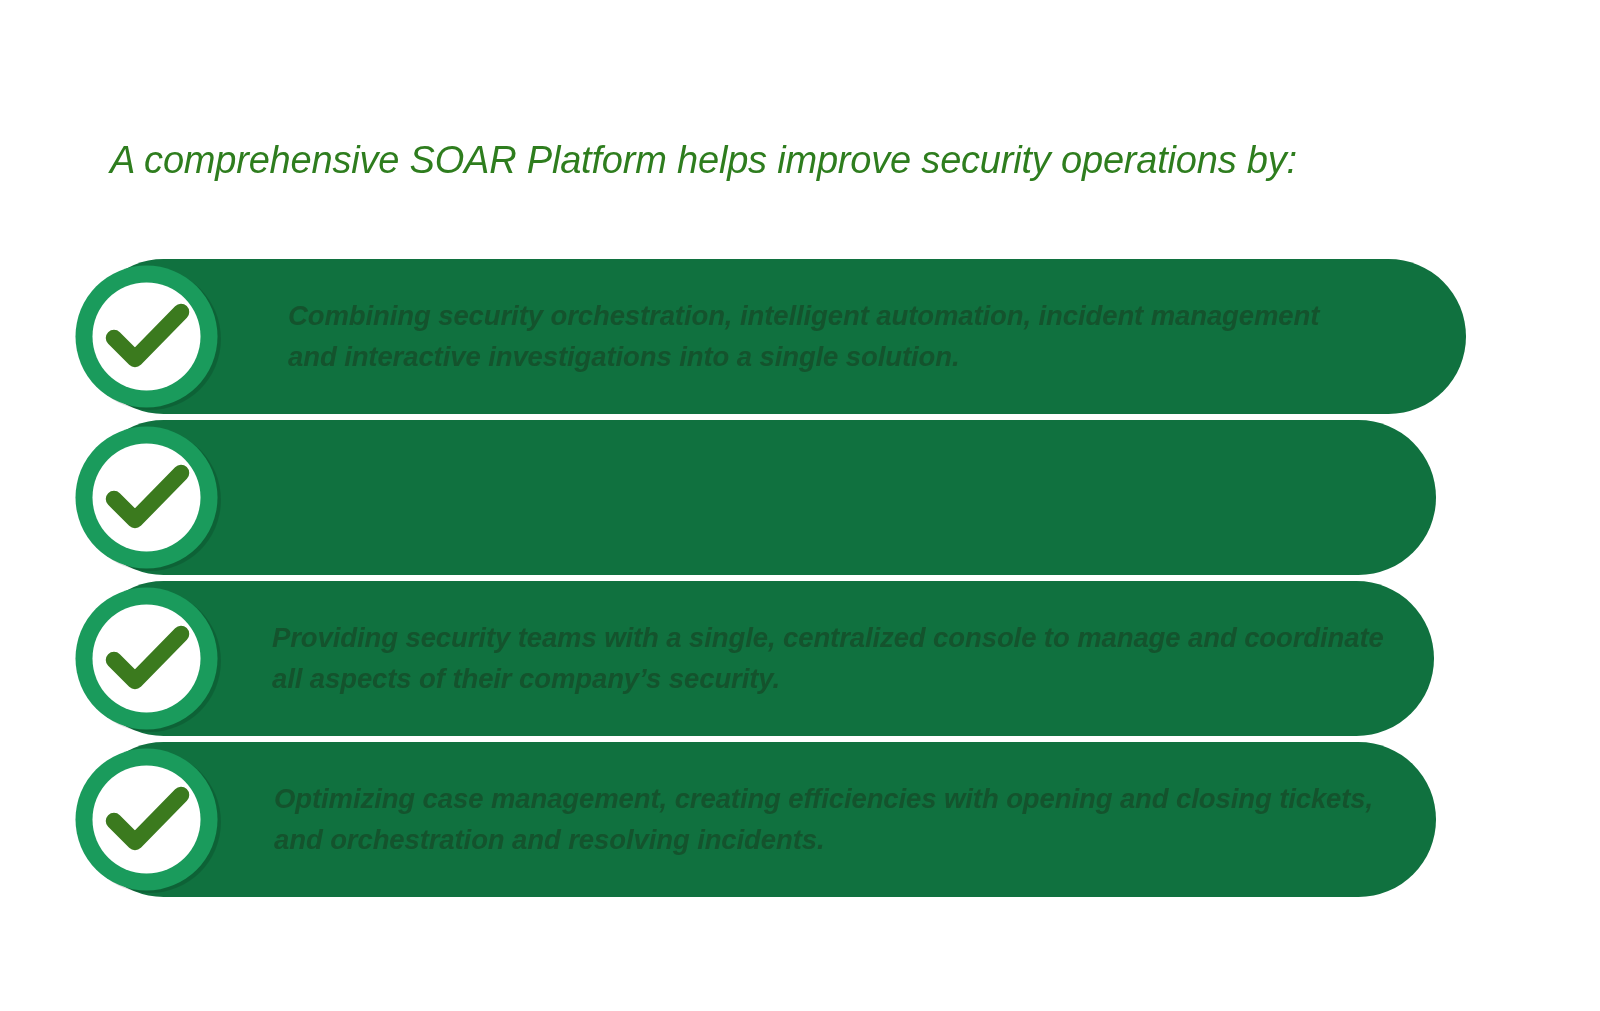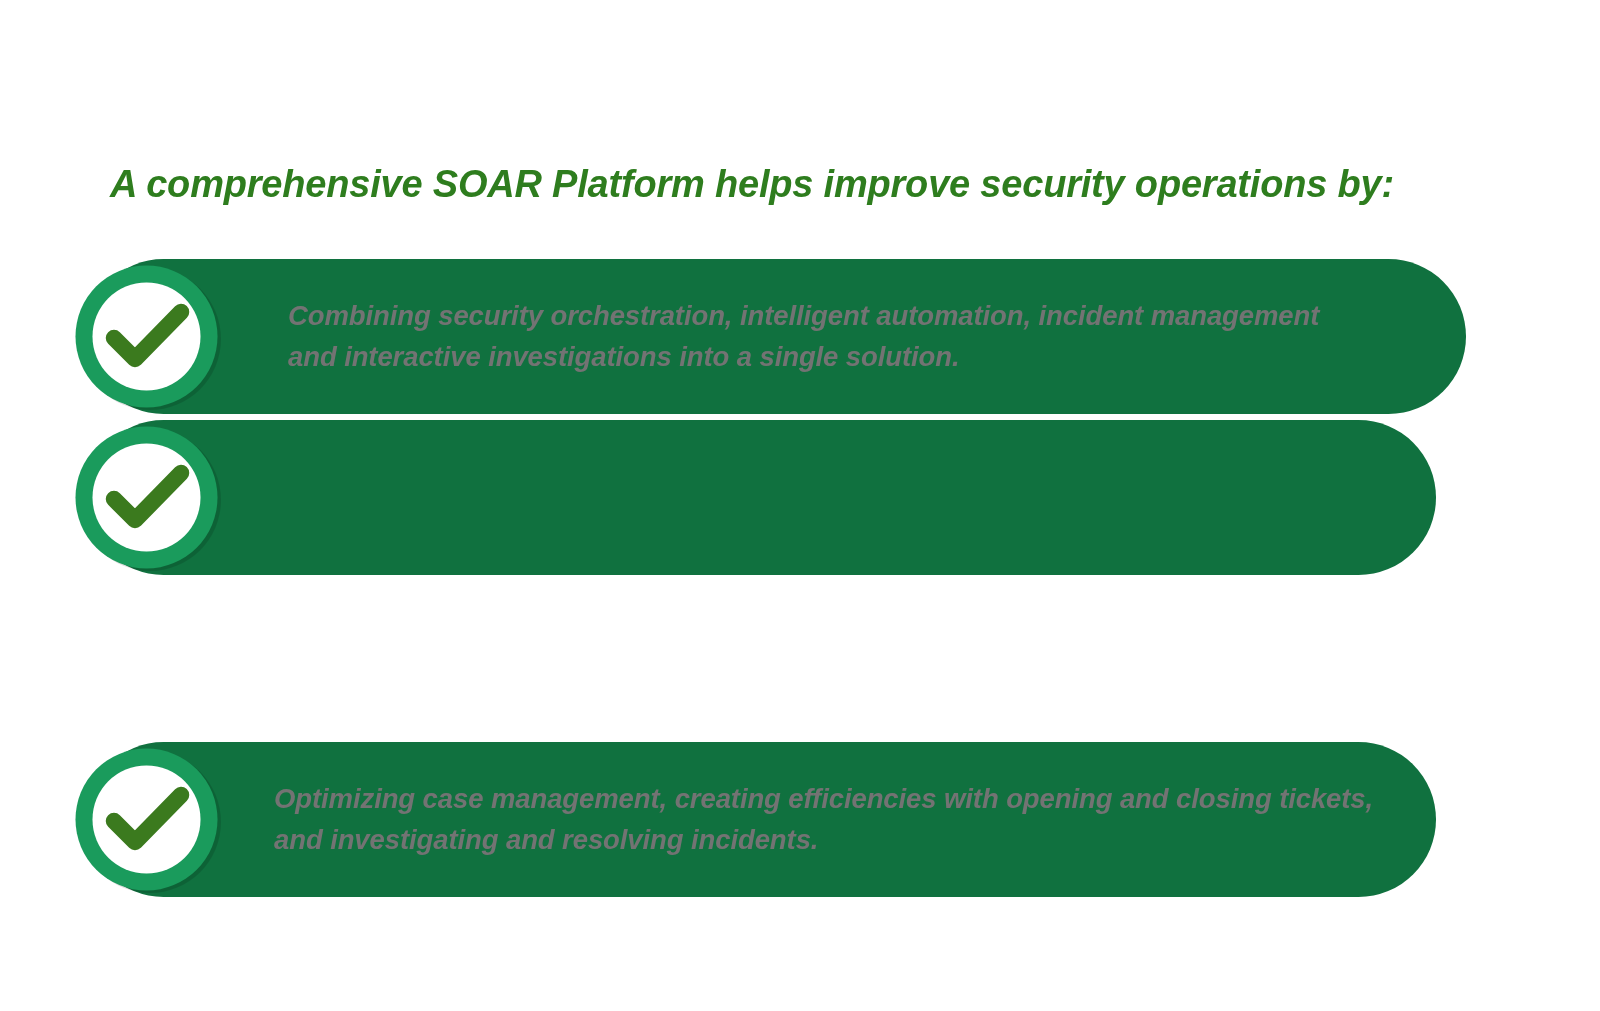--- a/index.html
+++ b/index.html
@@ -22,25 +22,24 @@
   }
 
   
   .title {
     position: absolute;
     left: 110px;
     top: 139px;
     width: 1360px;
     font-size: 38px;
     font-style: italic;
-    font-weight: 700;
+    font-weight: 400;
     color: #2E7D1E;
     letter-spacing: -0.2px;
     white-space: nowrap;
-    margin-top: 24px;
   }
 
   
   .benefit-list {
     position: absolute;
     left: 0;
     top: 259px;
     width: 1600px;
     height: 640px;
   }
@@ -63,21 +62,21 @@
     right: 0;
     bottom: 0;
     background: #10713F;
     border-radius: 78px;
   }
 
   .benefit-text {
     position: absolute;
     top: 50%;
     transform: translateY(-50%);
-    color: #737373;
+    color: #14532d;
     font-size: 27.5px;
     font-style: italic;
     font-weight: 700;
     line-height: 1.52;
     letter-spacing: -0.1px;
   }
 
   .r1 .benefit-text { left: 202px; right: 110px; }
   .r2 .benefit-text { left: 200px; right: 22px; }
   .r3 .benefit-text { left: 186px; right: 28px; }
@@ -132,28 +131,40 @@
       <div class="check-badge">
         <svg viewBox="0 0 149 149" xmlns="http://www.w3.org/2000/svg">
           <circle class="badge-shadow" cx="78" cy="77" r="71"></circle>
           <circle class="badge-ring" cx="74.5" cy="74.5" r="71"></circle>
           <circle class="badge-face" cx="74.5" cy="74.5" r="54"></circle>
           <path class="badge-tick" d="M 42 76 L 63 97 L 109 50"></path>
         </svg>
       </div>
     </div>
 
+    <div class="benefit-row r3">
+      <div class="bar"></div>
+      <div class="check-badge">
+        <svg viewBox="0 0 149 149" xmlns="http://www.w3.org/2000/svg">
+          <circle class="badge-shadow" cx="78" cy="77" r="71"></circle>
+          <circle class="badge-ring" cx="74.5" cy="74.5" r="71"></circle>
+          <circle class="badge-face" cx="74.5" cy="74.5" r="54"></circle>
+          <path class="badge-tick" d="M 42 76 L 63 97 L 109 50"></path>
+        </svg>
+      </div>
+      <div class="benefit-text">Providing security teams with a single, centralized console to manage and coordinate all aspects of their company’s security.</div>
+    </div>
 
     <div class="benefit-row r4">
       <div class="bar"></div>
       <div class="check-badge">
         <svg viewBox="0 0 149 149" xmlns="http://www.w3.org/2000/svg">
           <circle class="badge-shadow" cx="78" cy="77" r="71"></circle>
           <circle class="badge-ring" cx="74.5" cy="74.5" r="71"></circle>
           <circle class="badge-face" cx="74.5" cy="74.5" r="54"></circle>
           <path class="badge-tick" d="M 42 76 L 63 97 L 109 50"></path>
         </svg>
       </div>
-      <div class="benefit-text">Optimizing case management, creating efficiencies with opening and closing tickets, and investigating and resolving incidents.</div>
+      <div class="benefit-text">Optimizing case management, creating efficiencies with opening and closing tickets, and orchestration and resolving incidents.</div>
     </div>
 
   </div>
 </div>
 
 </body></html>

